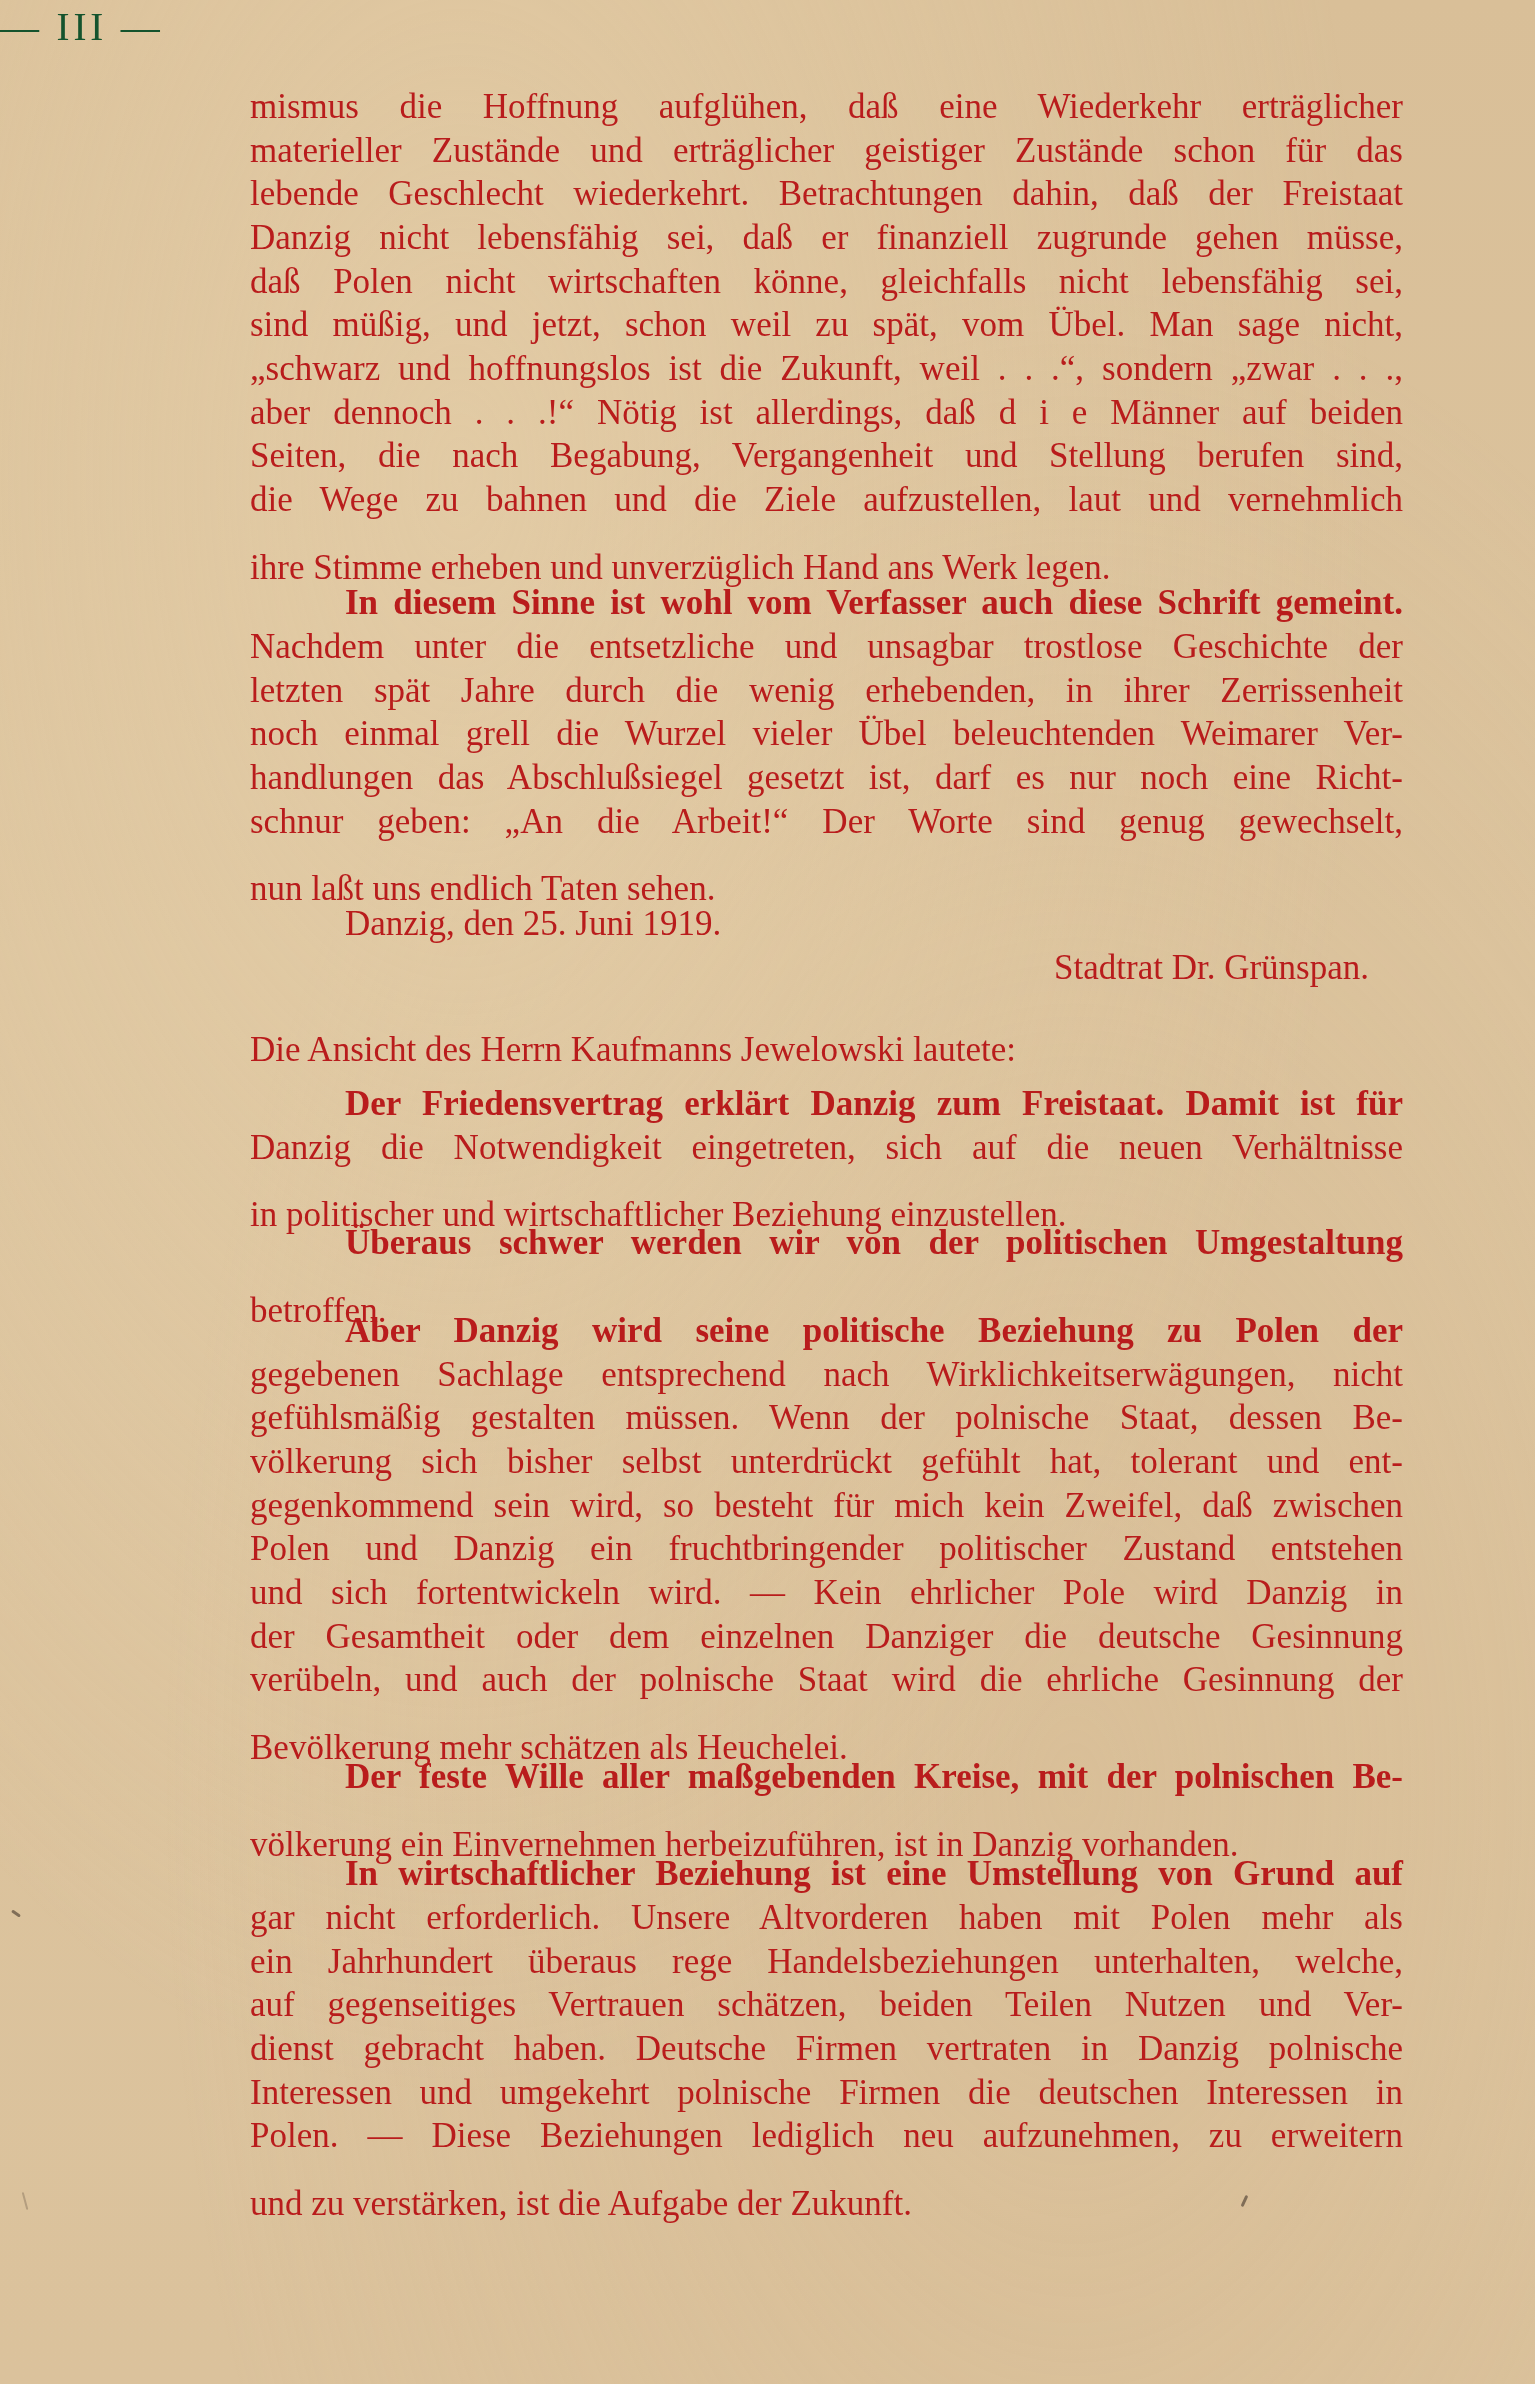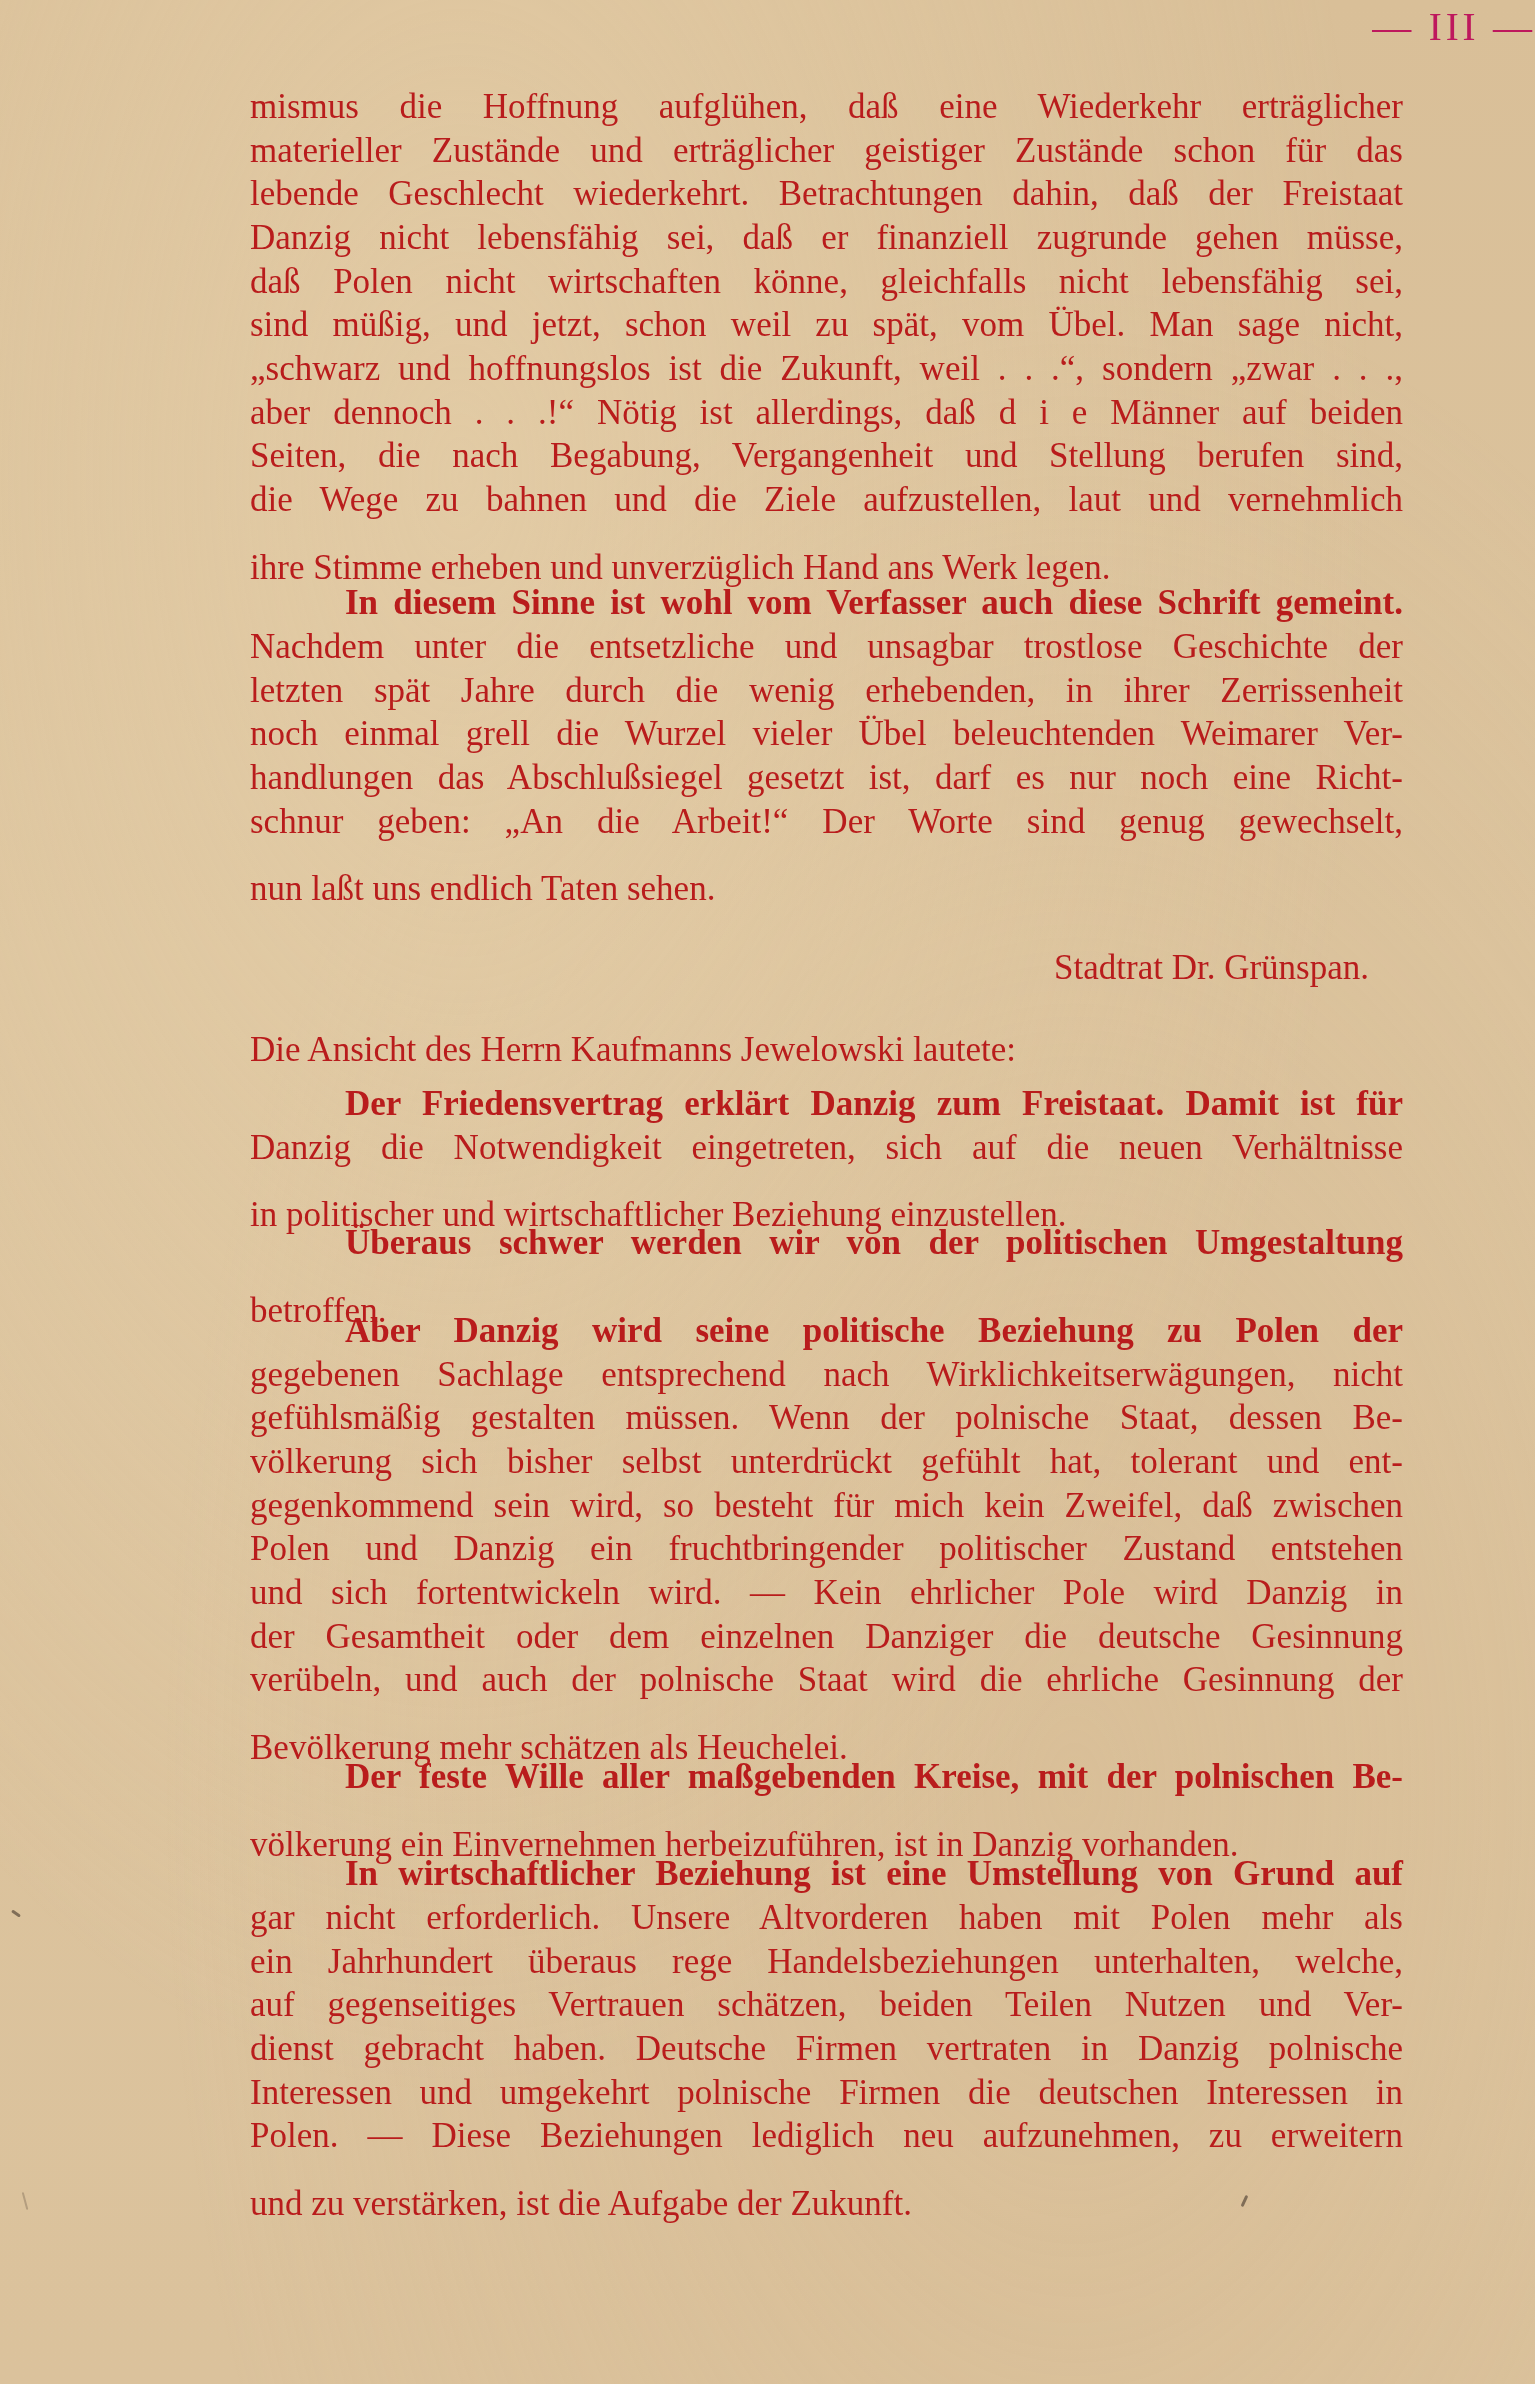--- a/index.html
+++ b/index.html
@@ -21,25 +21,25 @@
     }
     .page {
       position: absolute;
       left: 0; top: 0;
       width: 1536px; height: 2385px;
     }
     .page-number {
       position: absolute;
       left: 0; right: 0;
       top: 3.9px;
-      text-align: right;
+      text-align: left;
       font-family: "Liberation Serif", serif;
       font-size: 39px;
       letter-spacing: 3.9px;
-      color: #be185d;
+      color: #14532d;
     }
     .line {
       position: absolute;
       left: 250px;
       width: 1153px;
       height: 43px;
       font-family: "Liberation Serif", "DejaVu Serif", serif;
       font-size: 35px;
       line-height: 43px;
       white-space: nowrap;
@@ -84,20 +84,21 @@
   <div>
     <div class="line indent" style="top:581px">In diesem Sinne ist wohl vom Verfasser auch diese Schrift gemeint.</div>
     <div class="line" style="top:625px">Nachdem unter die entsetzliche und unsagbar trostlose Geschichte der</div>
     <div class="line" style="top:669px">letzten spät Jahre durch die wenig erhebenden, in ihrer Zerrissenheit</div>
     <div class="line" style="top:712px">noch einmal grell die Wurzel vieler Übel beleuchtenden Weimarer Ver-</div>
     <div class="line" style="top:756px">handlungen das Abschlußsiegel gesetzt ist, darf es nur noch eine Richt-</div>
     <div class="line" style="top:800px">schnur geben: „An die Arbeit!“ Der Worte sind genug gewechselt,</div>
     <div class="line last" style="top:843px">nun laßt uns endlich Taten sehen.</div>
   </div>
 
+  <div class="line date" style="top:902px">Danzig, den 25. Juni 1919.</div>
   <div class="line signature" style="top:946px">Stadtrat Dr. Grünspan.</div>
 
   <div class="line intro" style="top:1028px">Die Ansicht des Herrn Kaufmanns Jewelowski lautete:</div>
 
   <div>
     <div class="line indent" style="top:1082px">Der Friedensvertrag erklärt Danzig zum Freistaat. Damit ist für</div>
     <div class="line" style="top:1126px">Danzig die Notwendigkeit eingetreten, sich auf die neuen Verhältnisse</div>
     <div class="line last" style="top:1169px">in politischer und wirtschaftlicher Beziehung einzustellen.</div>
   </div>
 

